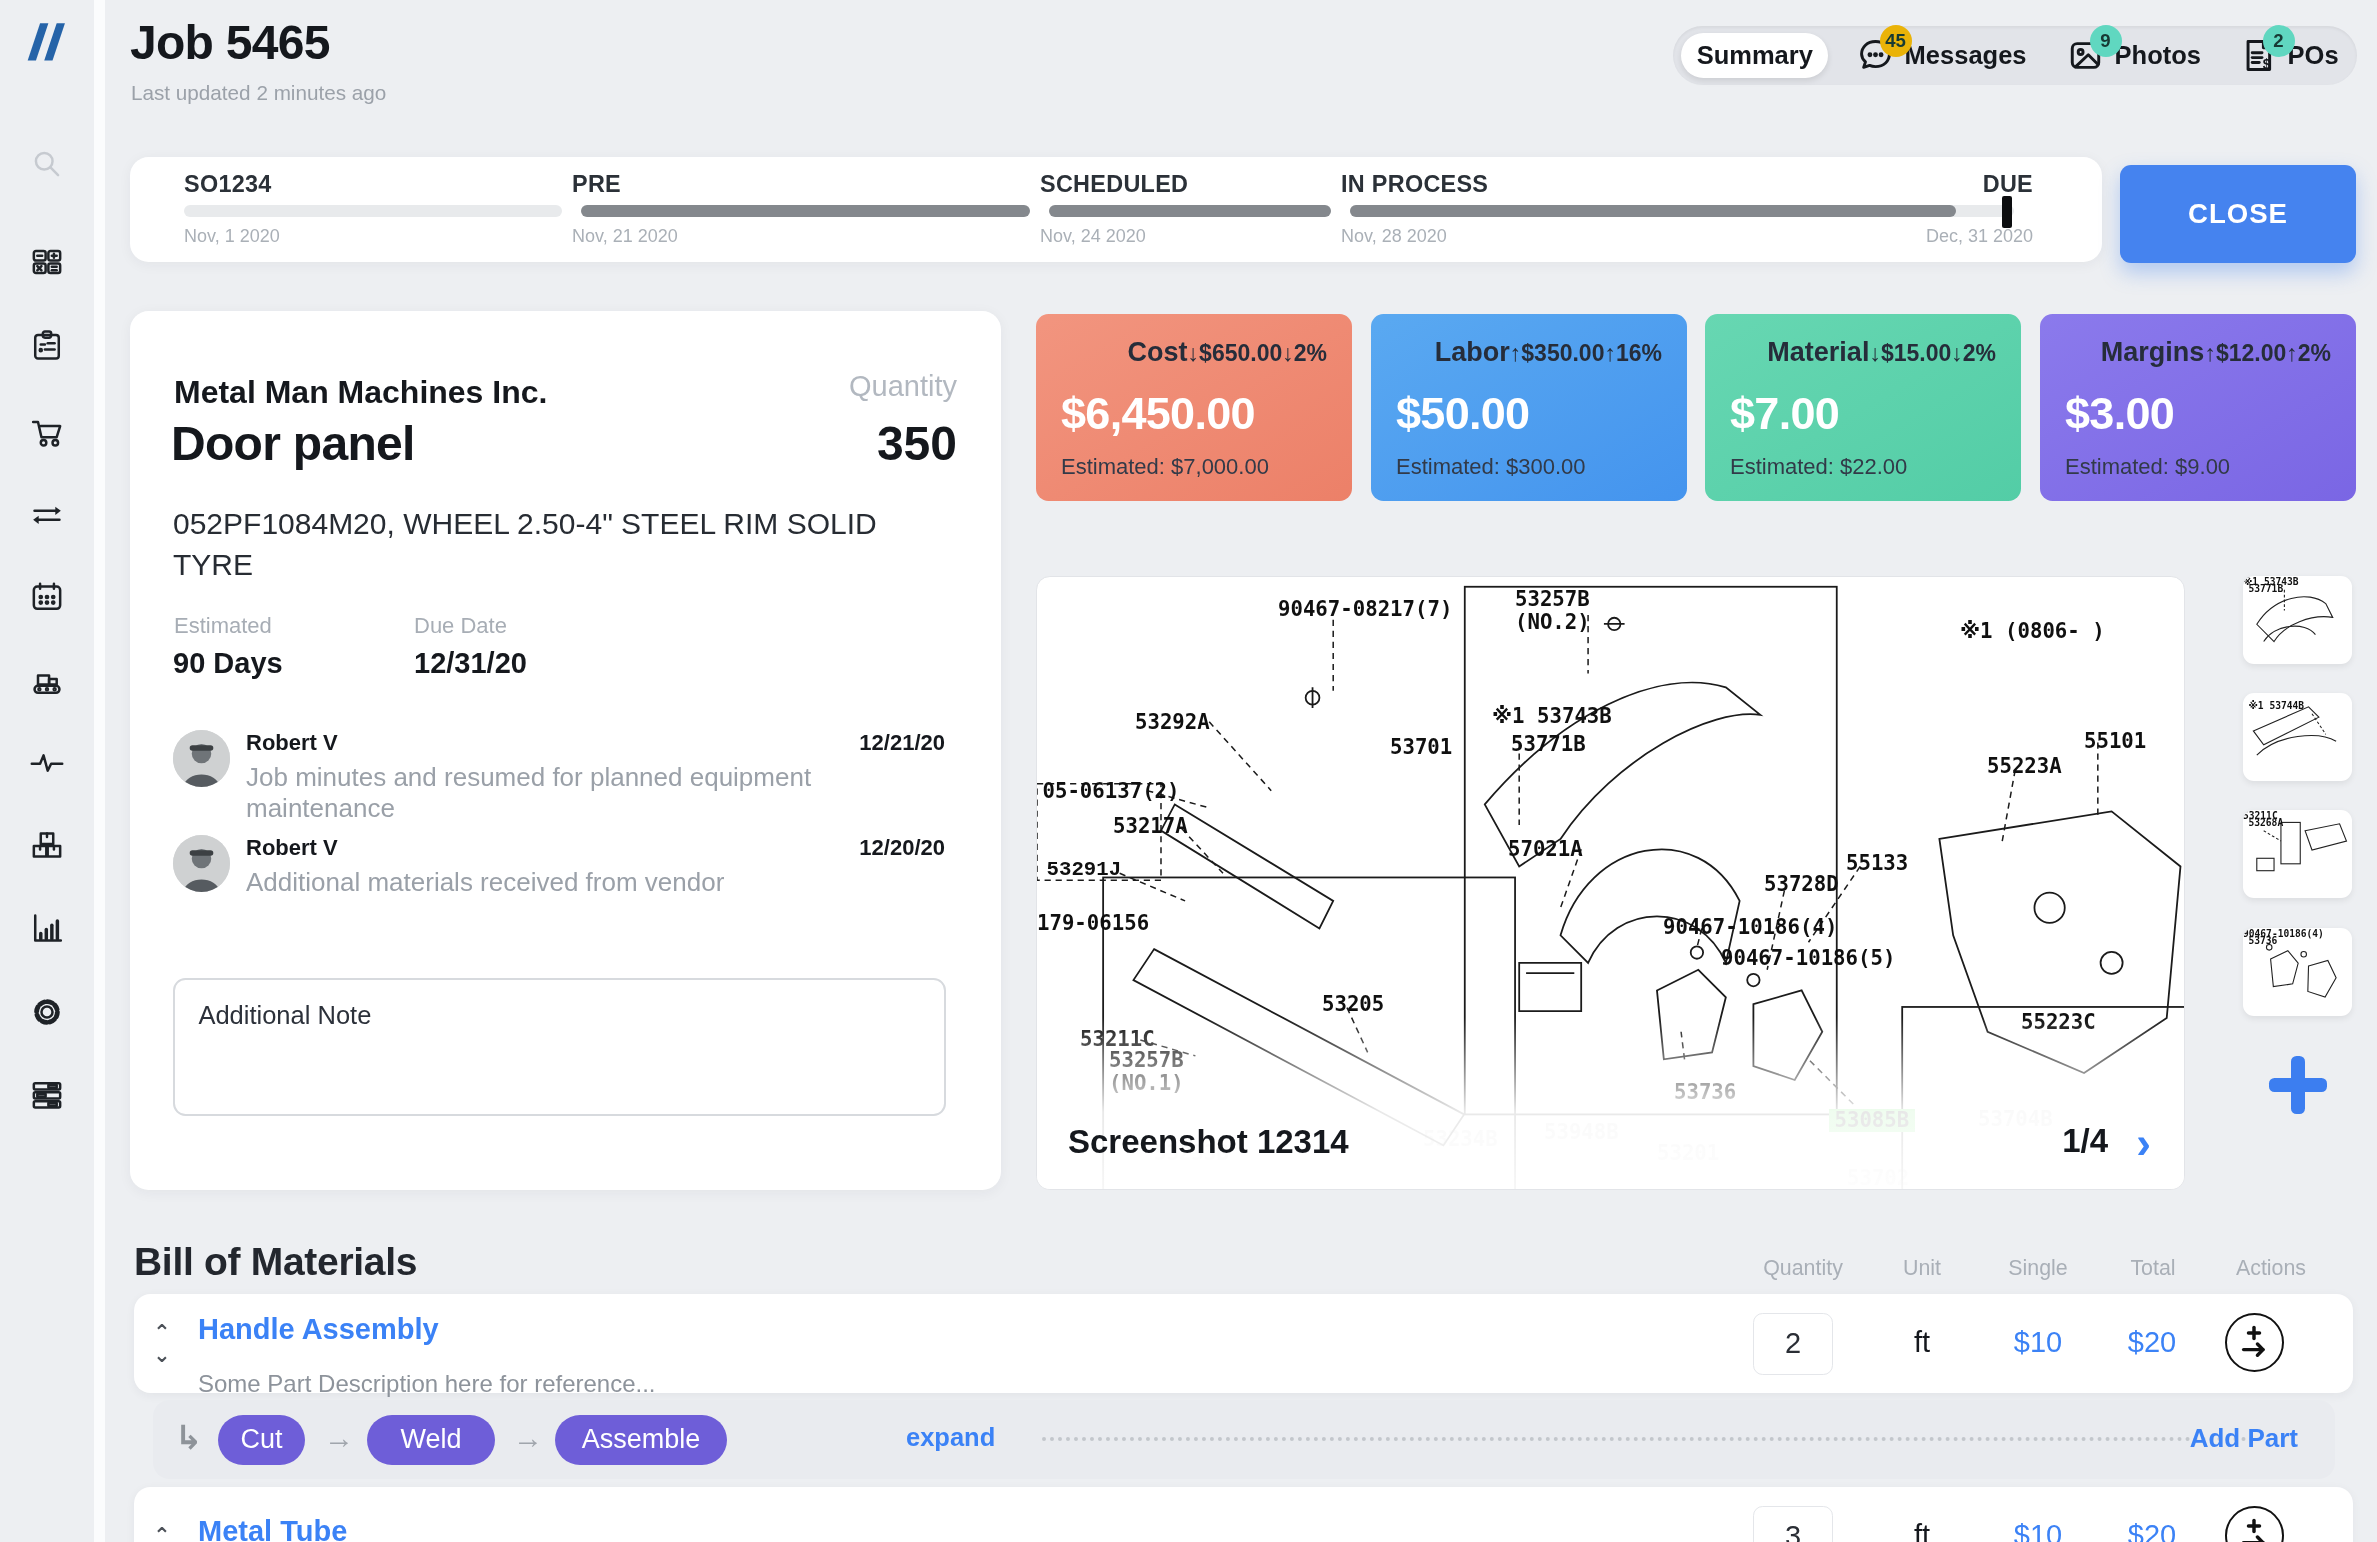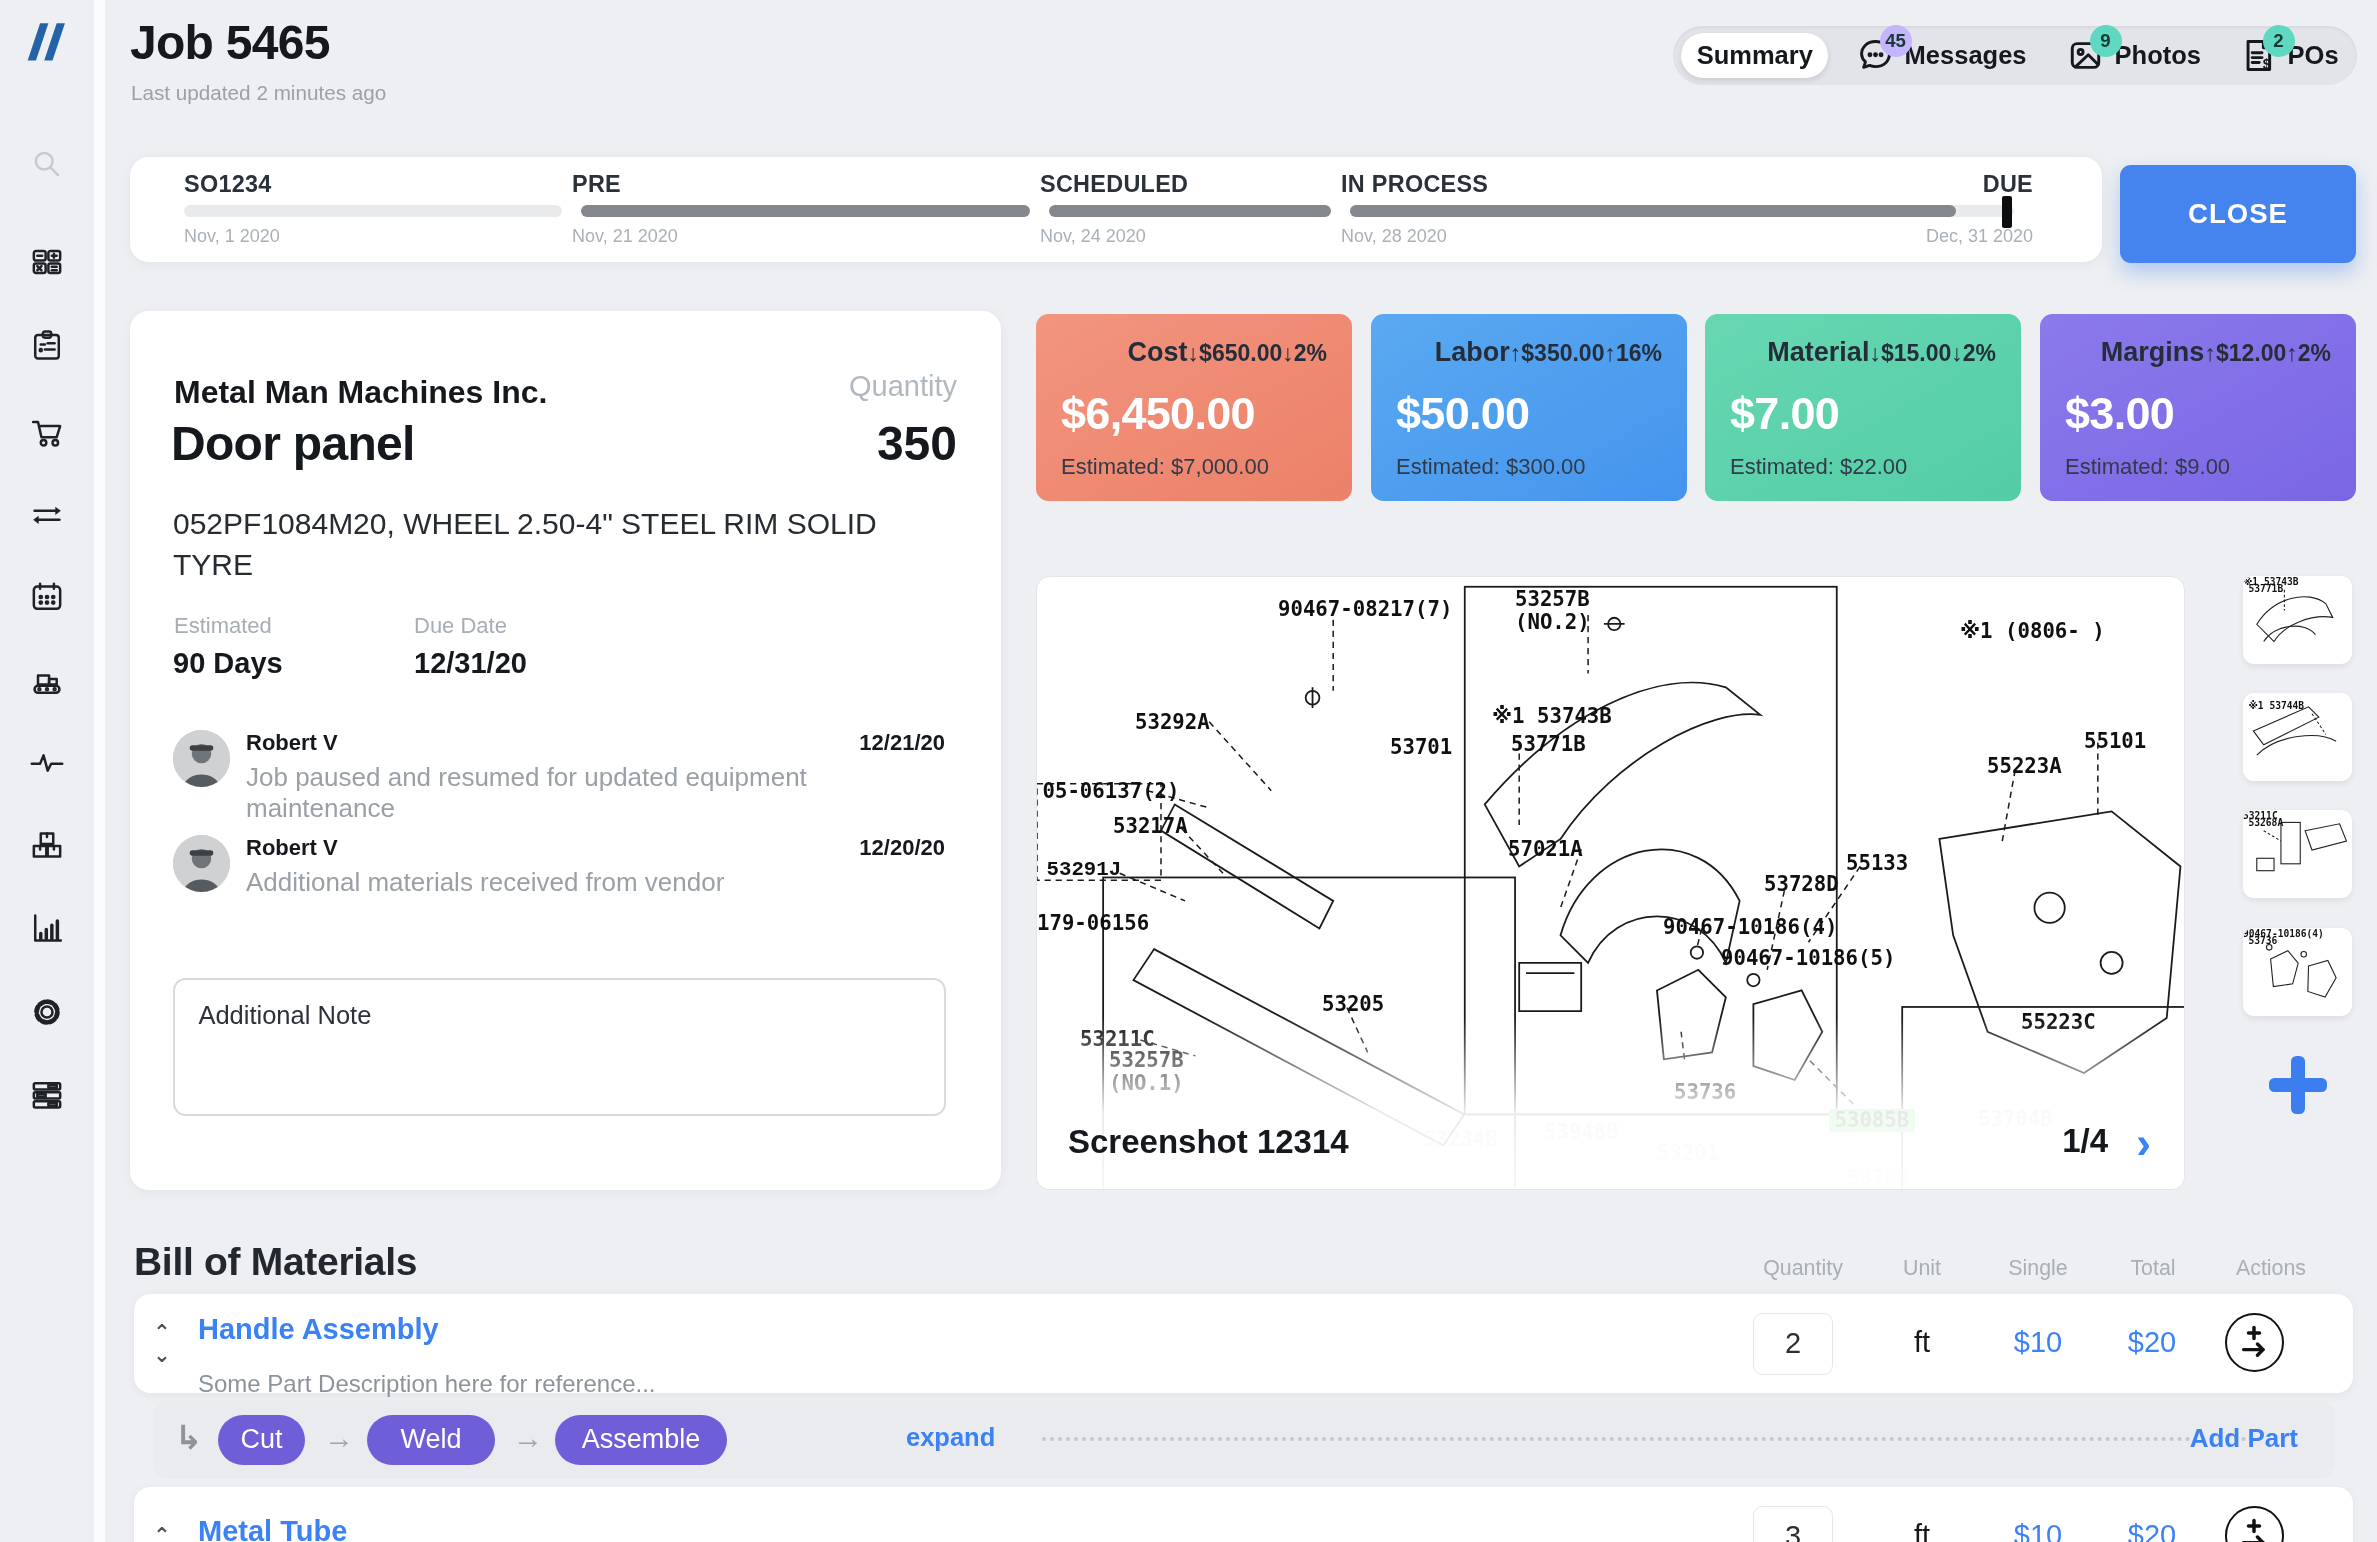--- a/index.html
+++ b/index.html
@@ -262,21 +262,21 @@
   <div id="tabbar">
     <div id="tab-summary">Summary</div>
     <div class="tab-group" style="left:183px">
       <span class="ticon">
         <svg viewBox="0 0 56 56">
             <path d="M28 8 c12 0 20 8 20 18 s-8 18 -20 18 c-3 0 -6 -.6 -8.5 -1.7 L11 45 l2.6 -7.8 C10 34 8 30.3 8 26 8 16 16 8 28 8 Z"></path>
             <circle cx="20" cy="27" r="1.4" fill="#15181d"></circle>
             <circle cx="28" cy="27" r="1.4" fill="#15181d"></circle>
             <circle cx="36" cy="27" r="1.4" fill="#15181d"></circle>
           </svg>
-        <span class="badge" style="background: #c4b5fd;">45</span>
+        <span class="badge" style="background: #eab308;">45</span>
       </span>
       <span class="tlabel">Messages</span>
     </div>
     <div class="tab-group" style="left:393px">
       <span class="ticon">
         <svg viewBox="0 0 56 56">
             <rect x="9" y="11" width="38" height="34" rx="7"></rect>
             <circle cx="21" cy="23" r="3.5"></circle>
             <path d="M14 44 L32 27 L46 41"></path>
           </svg>
@@ -336,21 +336,21 @@
       <span class="avatar">
         <svg viewBox="0 0 82 82" width="57" height="57">
             <rect width="82" height="82" fill="#cfd1d2"></rect>
             <circle cx="41" cy="34" r="14" fill="#6f7478"></circle>
             <rect x="24" y="22" width="34" height="8" rx="4" fill="#3c4043"></rect>
             <path d="M15 82 C18 58 64 58 67 82 Z" fill="#565b60"></path>
           </svg>
       </span>
       <span class="act-name">Robert V</span>
       <span class="act-date">12/21/20</span>
-      <span class="act-msg">Job paused and resumed for updated equipment maintenance</span>
+      <span class="act-msg">Job minutes and resumed for planned equipment maintenance</span>
     </div>
     <div class="activity" style="top:524px;height:90px">
       <span class="avatar">
         <svg viewBox="0 0 82 82" width="57" height="57">
             <rect width="82" height="82" fill="#cfd1d2"></rect>
             <circle cx="41" cy="34" r="14" fill="#6f7478"></circle>
             <rect x="24" y="22" width="34" height="8" rx="4" fill="#3c4043"></rect>
             <path d="M15 82 C18 58 64 58 67 82 Z" fill="#565b60"></path>
           </svg>
       </span>

